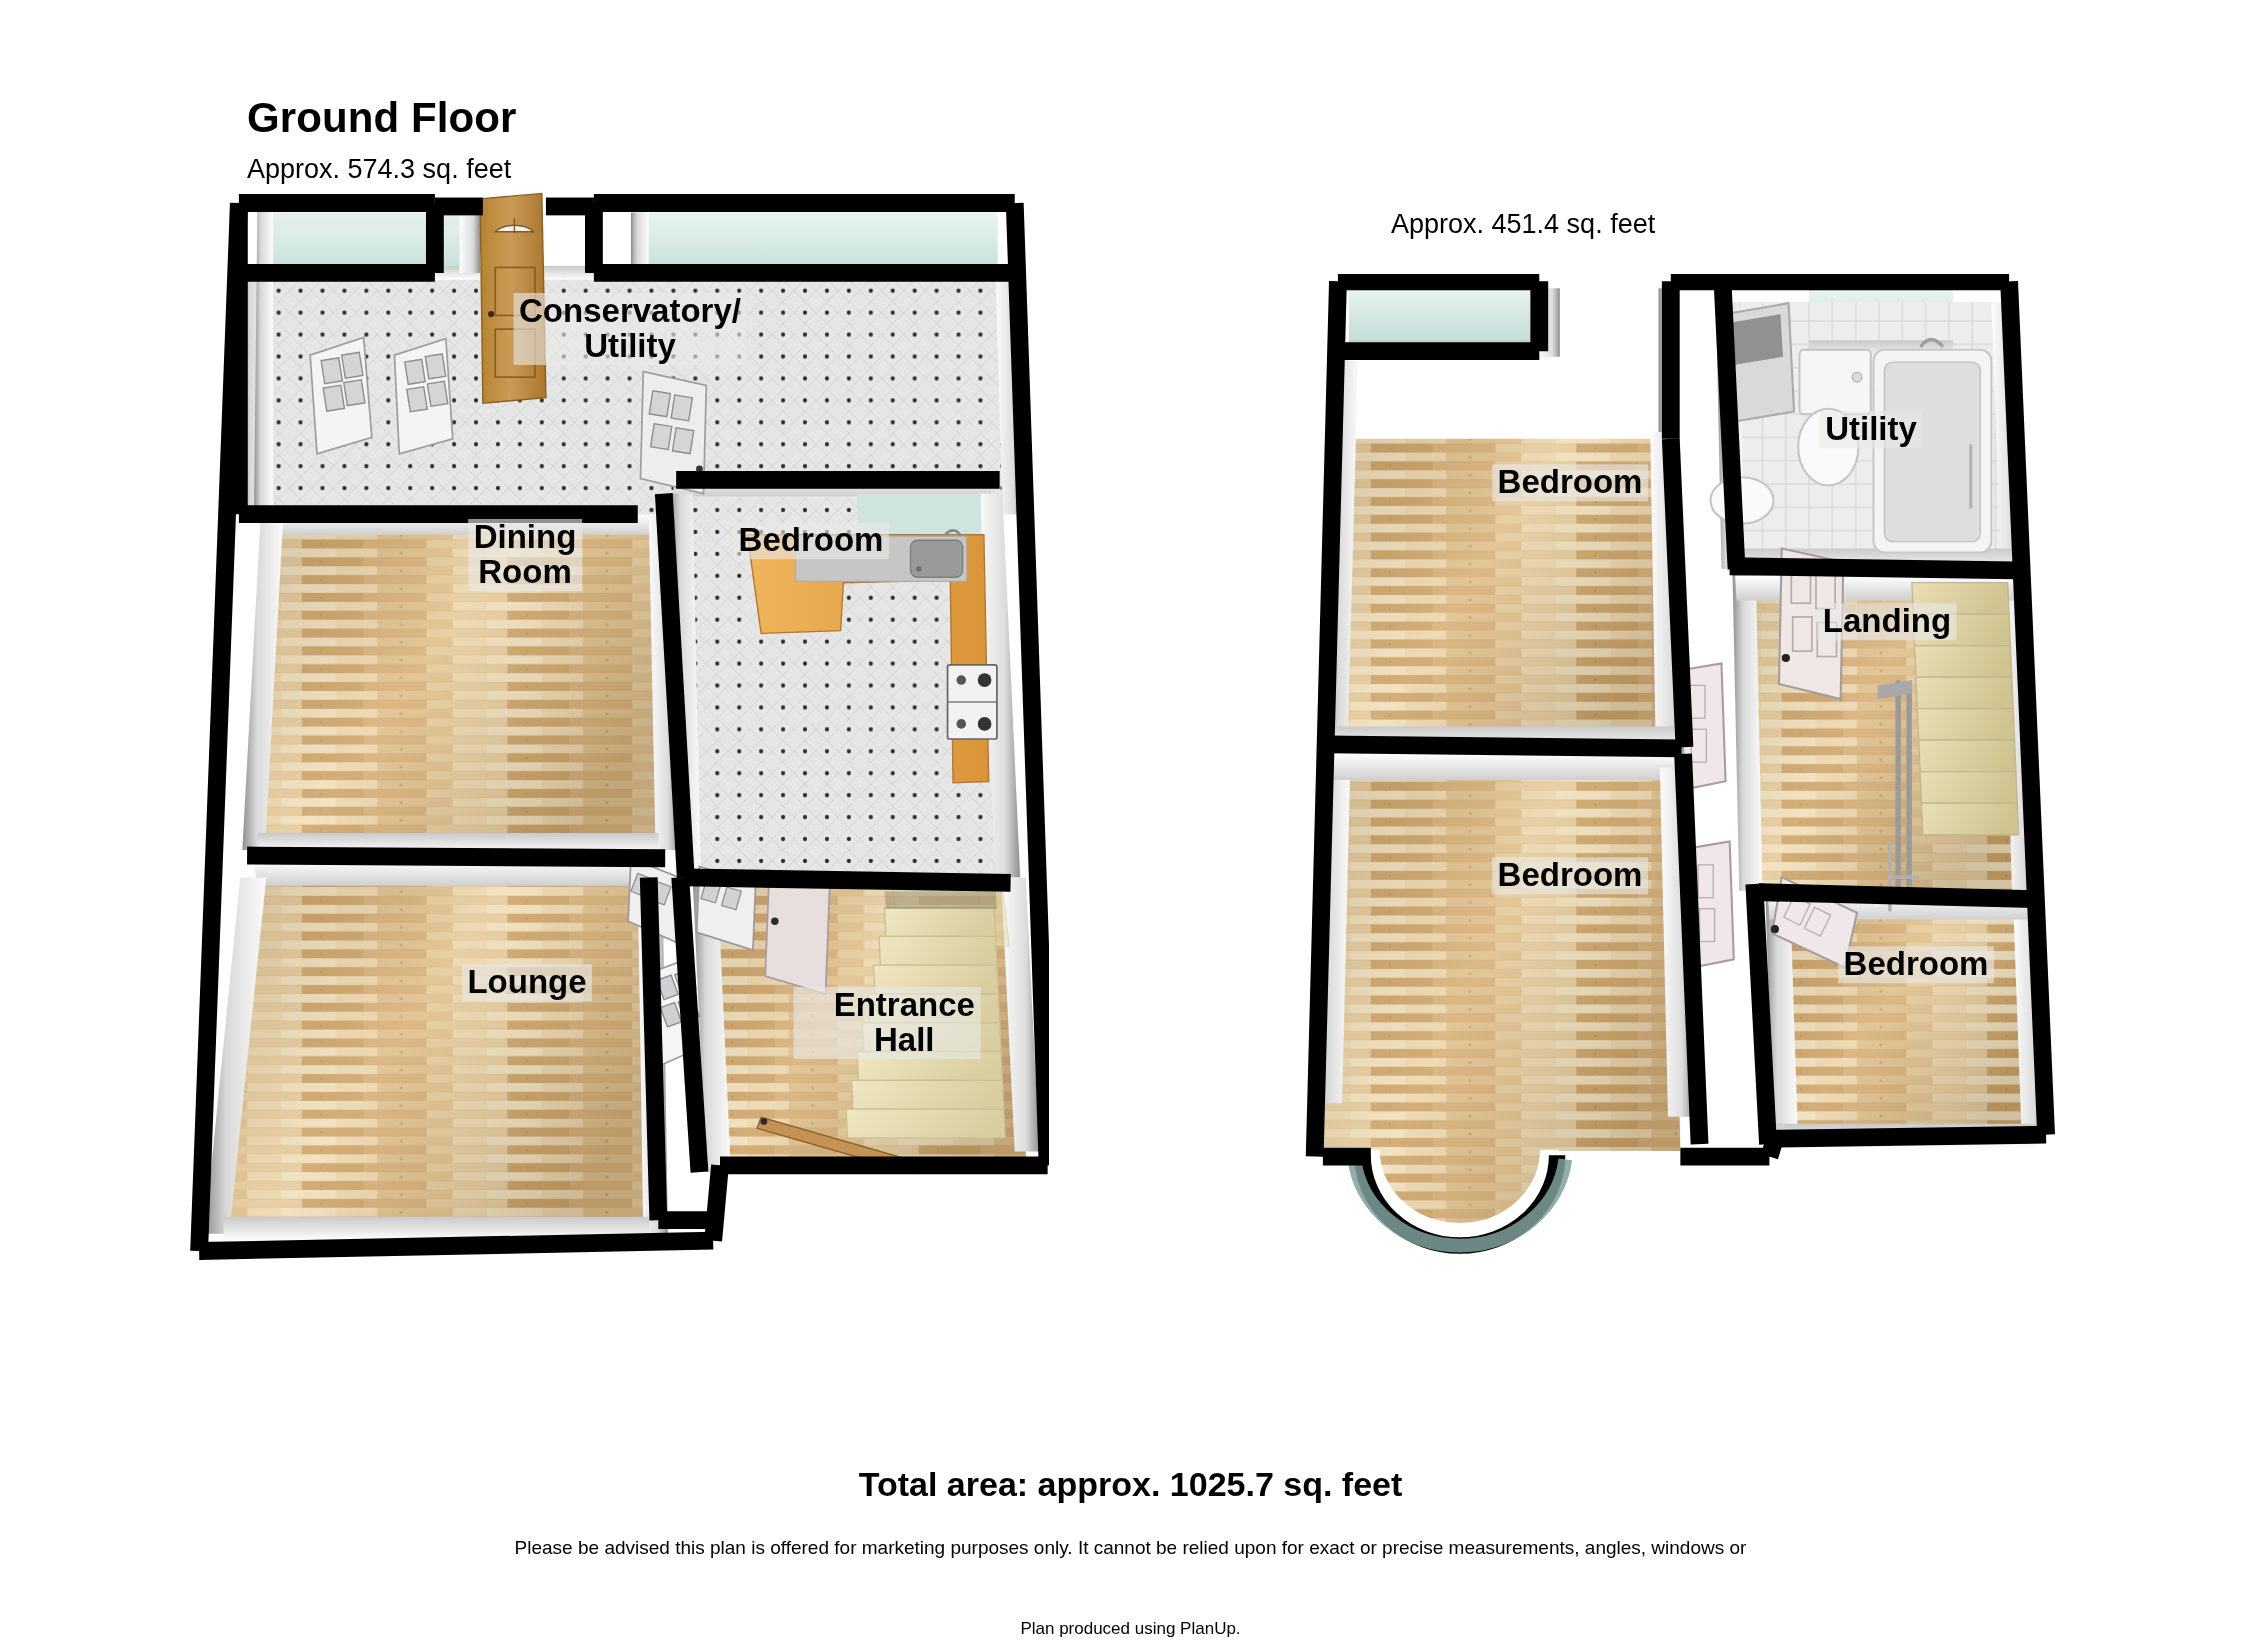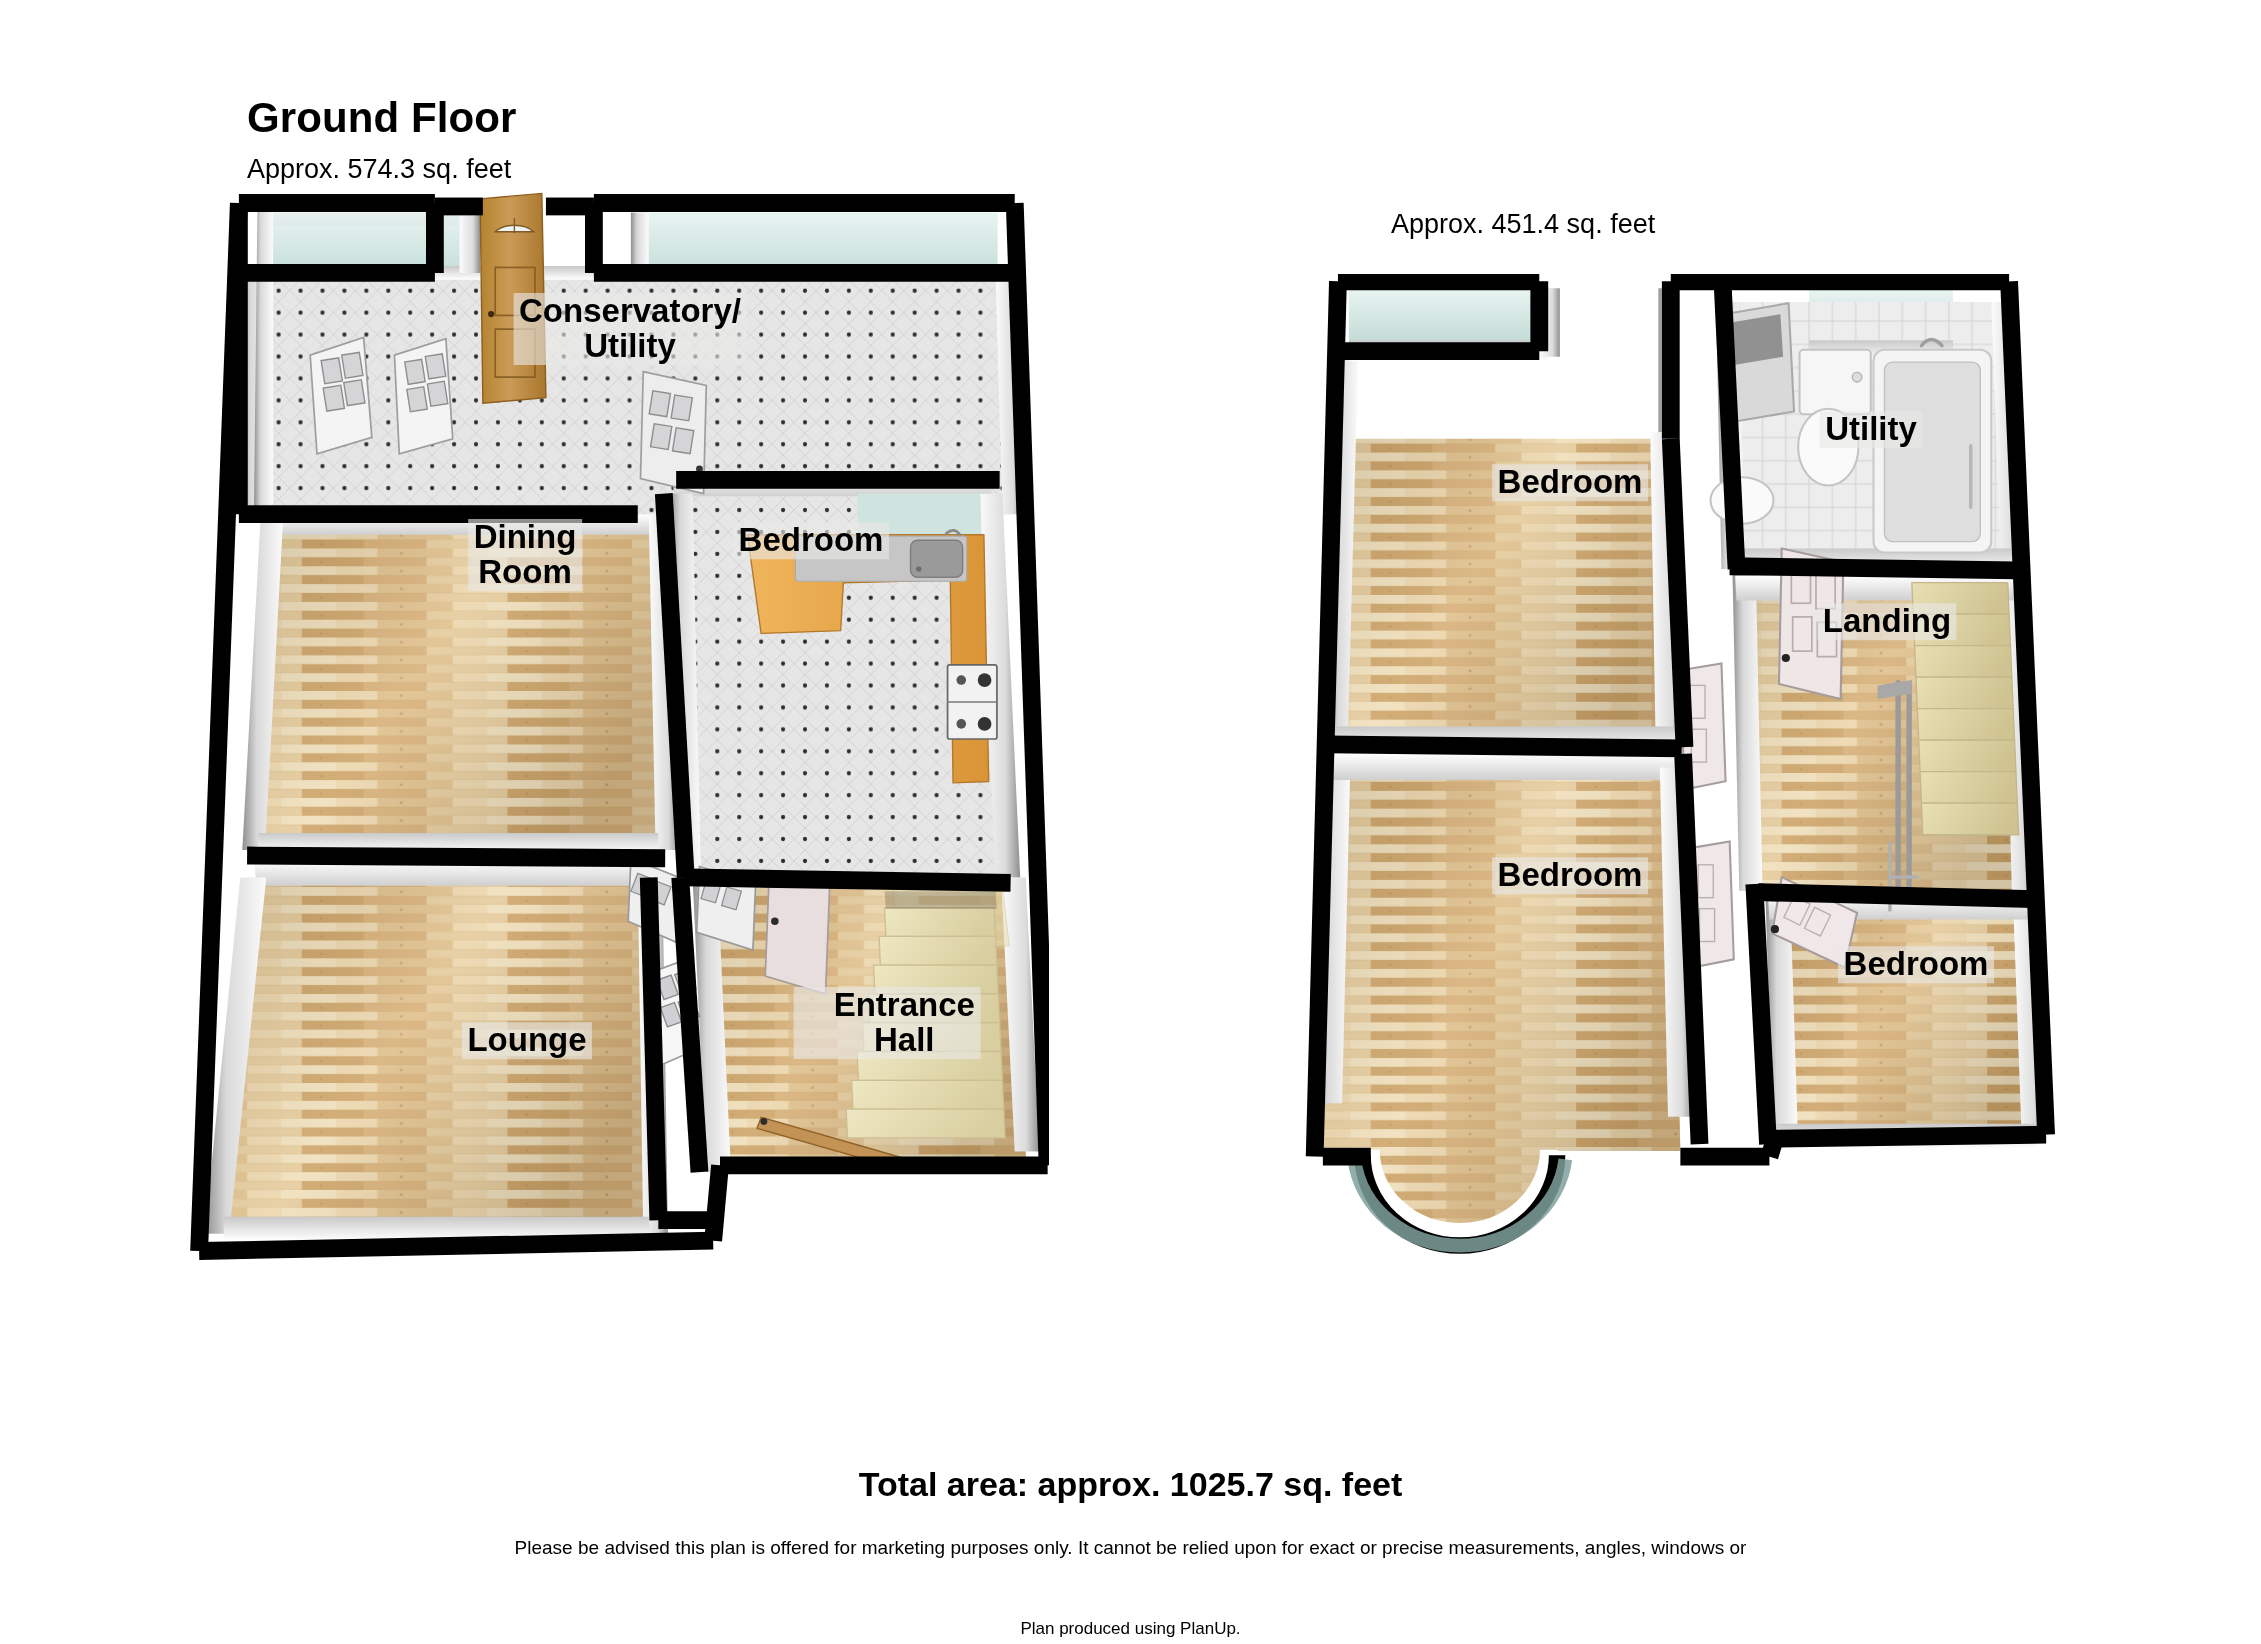--- a/index.html
+++ b/index.html
@@ -337,21 +337,21 @@
 
       <path d="M 730,1500 L 818,1500"></path>
     </g>
   </svg>
 
   <div class="room-label" style="left:600px;top:329px;font-size:33px;">Conservatory/
 Utility</div>
   <div class="room-label" style="left:495px;top:555px;font-size:33px;">Dining
 Room</div>
   <div class="room-label" style="left:781px;top:541px;font-size:33px;">Bedroom</div>
-  <div class="room-label" style="left:497px;top:1041px;font-size:33px;">Lounge</div>
+  <div class="room-label" style="left:497px;top:983px;font-size:33px;">Lounge</div>
   <div class="room-label" style="left:857px;top:1023px;font-size:33px;padding-left:40px;">Entrance
 Hall</div>
 
   <svg class="floor-svg" id="ff-svg" style="left:1227px;top:274px;" width="904" height="994" viewBox="0 0 1320 1450">
     <defs>
       <pattern id="woodF" width="300" height="26" patternUnits="userSpaceOnUse">
         <rect width="300" height="26" fill="#e2c492"></rect>
         <rect y="0" width="300" height="13" fill="#ecd6ac"></rect>
         <rect x="0" y="13" width="92" height="13" fill="#d7b078"></rect>
         <rect x="92" y="13" width="118" height="13" fill="#e6cb9c"></rect>

